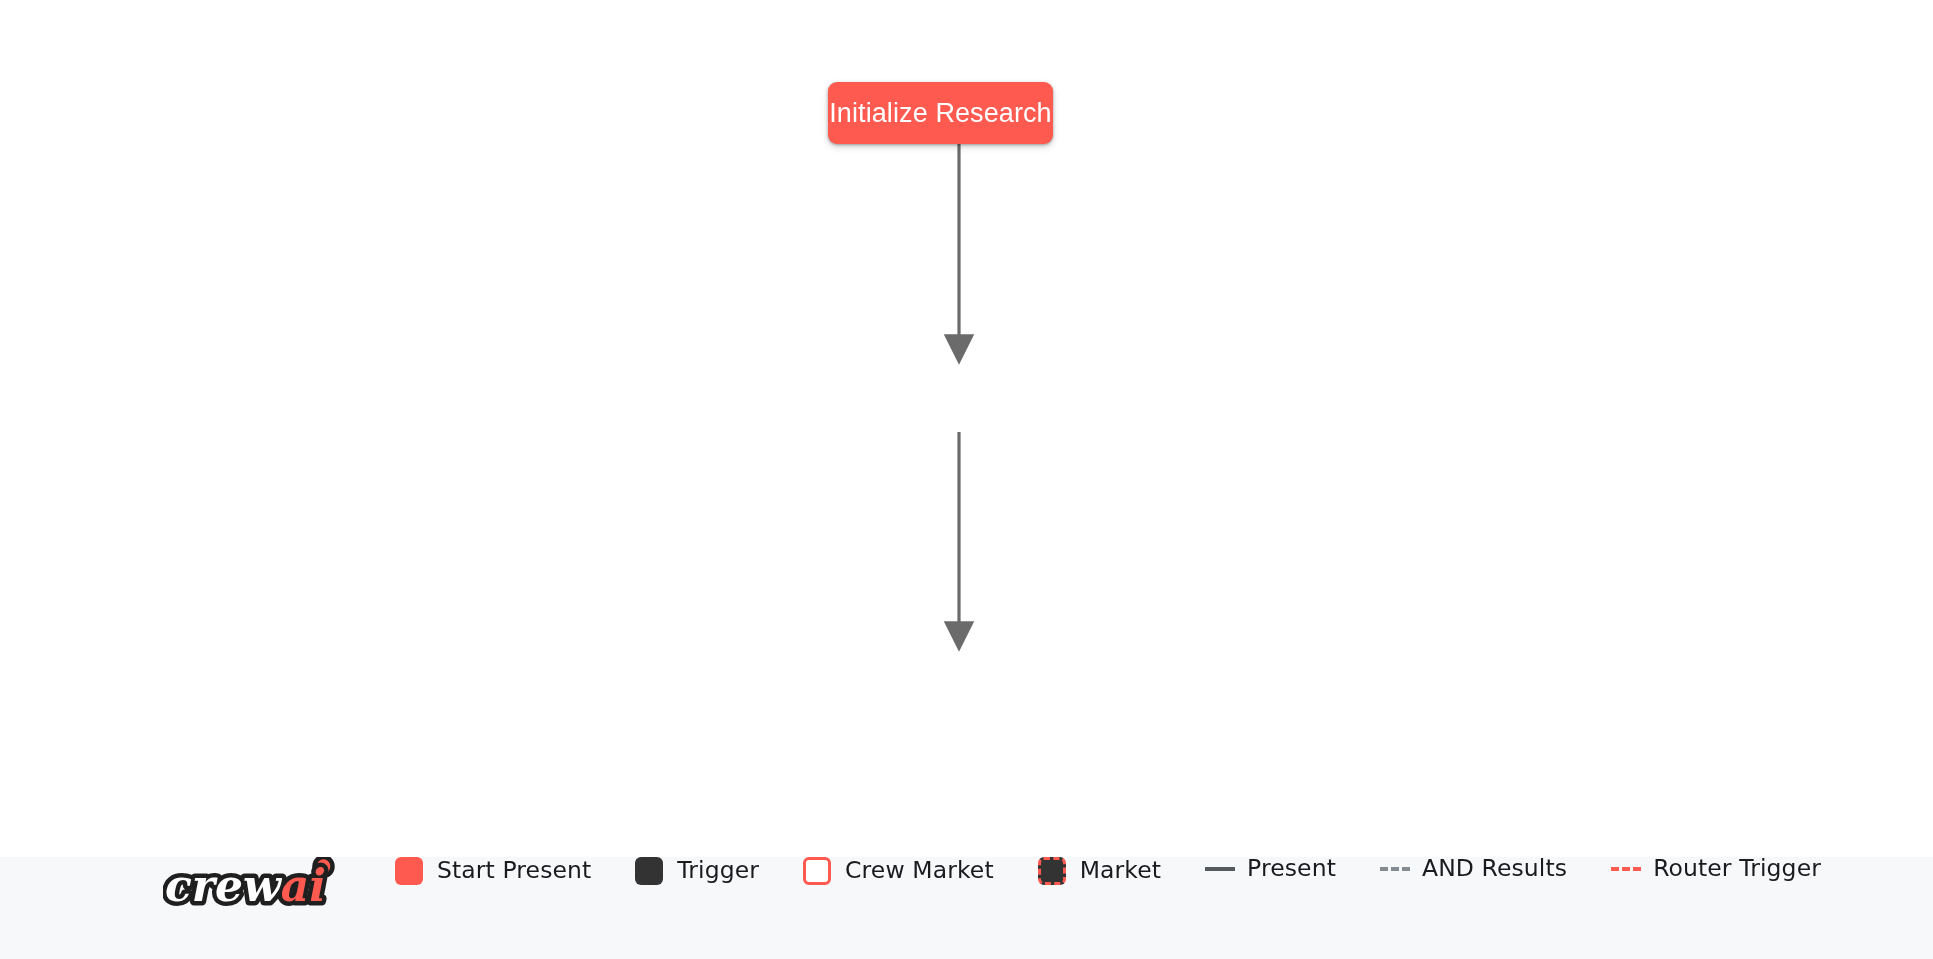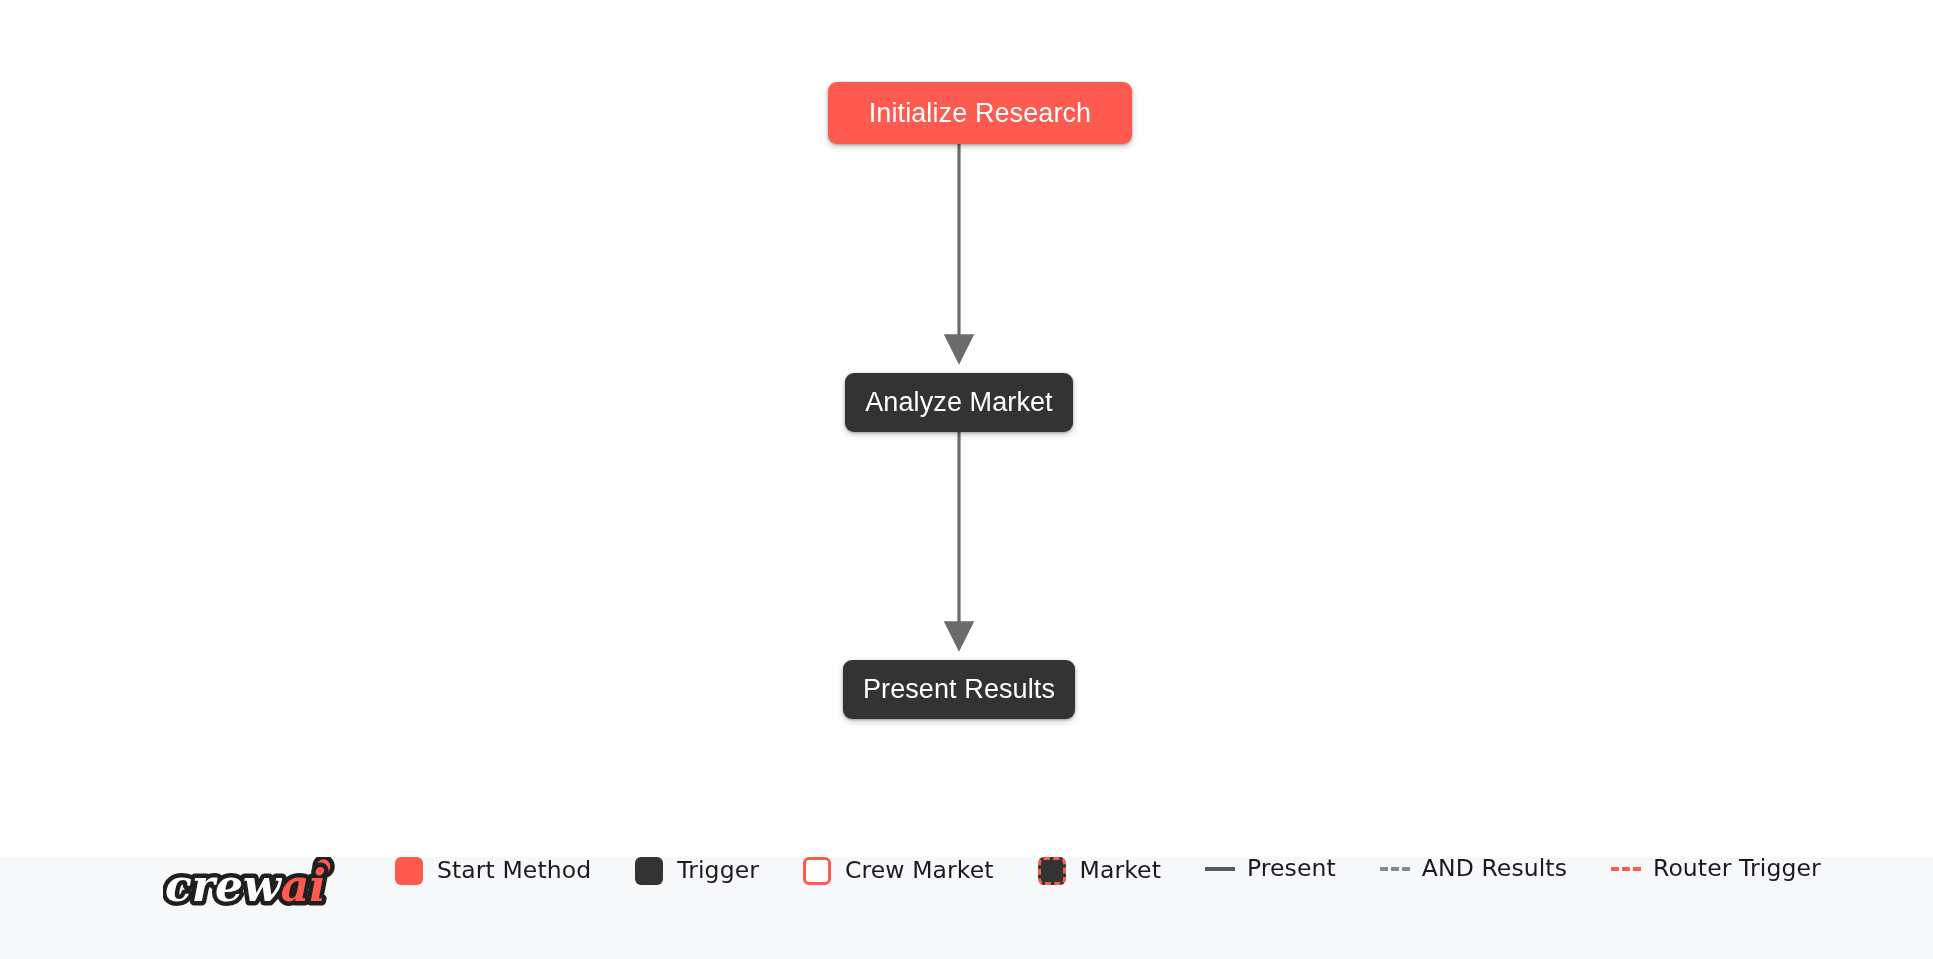--- a/index.html
+++ b/index.html
@@ -139,50 +139,44 @@
 
       <g>
         <line x1="959" y1="144" x2="959" y2="360" stroke="#6b6b6b" stroke-width="3.2" marker-end="url(#arrow-gray)"></line>
       </g>
 
       <g>
         <line x1="959" y1="432" x2="959" y2="647" stroke="#6b6b6b" stroke-width="3.2" marker-end="url(#arrow-gray)"></line>
       </g>
     </svg>
 
-    <div class="flow-node start" style="left:828px; top:82px; width:304px; height:62px;">
+    <div class="flow-node start" style="left:828px; top:82px; width:225px; height:62px;">
       <span class="node-label">Initialize Research</span>
     </div>
 
-    <div class="flow-node method" style="left:845px; top:373px; width:228px; height:59px;">
-      <span class="node-label">Analyze Market</span>
-    </div>
-
-    <div class="flow-node method" style="left:843px; top:660px; width:232px; height:59px;">
-      <span class="node-label">Present Results</span>
-    </div>
+
 
   </div>
 
   <div id="legend-bar">
 
     <div id="crewai-logo">
       <svg viewBox="0 0 182 56" width="182" height="56" aria-hidden="true">
 
         <ellipse cx="160.5" cy="9.5" rx="9" ry="9.5" fill="#ff5a50" stroke="#1f1f1f" stroke-width="4.5"></ellipse>
 
         <text x="2" y="44" font-family="DejaVu Serif, serif" font-size="44" font-weight="bold" font-style="italic" stroke="#1f1f1f" stroke-width="9" stroke-linejoin="round" fill="none">crewai</text>
         <text x="2" y="44" font-family="DejaVu Serif, serif" font-size="44" font-weight="bold" font-style="italic" fill="#ffffff">crew</text>
         <text x="2" y="44" font-family="DejaVu Serif, serif" font-size="44" font-weight="bold" font-style="italic" fill="none">crew<tspan fill="#ff5a50">ai</tspan></text>
       </svg>
     </div>
 
     <div class="legend-item">
       <span class="swatch start"></span>
-      <span class="legend-label">Start Method</span>
+      <span class="legend-label">Start Present</span>
     </div>
 
     <div class="legend-item">
       <span class="swatch method"></span>
       <span class="legend-label">Trigger</span>
     </div>
 
     <div class="legend-item">
       <span class="swatch crew"></span>
       <span class="legend-label">Crew Market</span>

